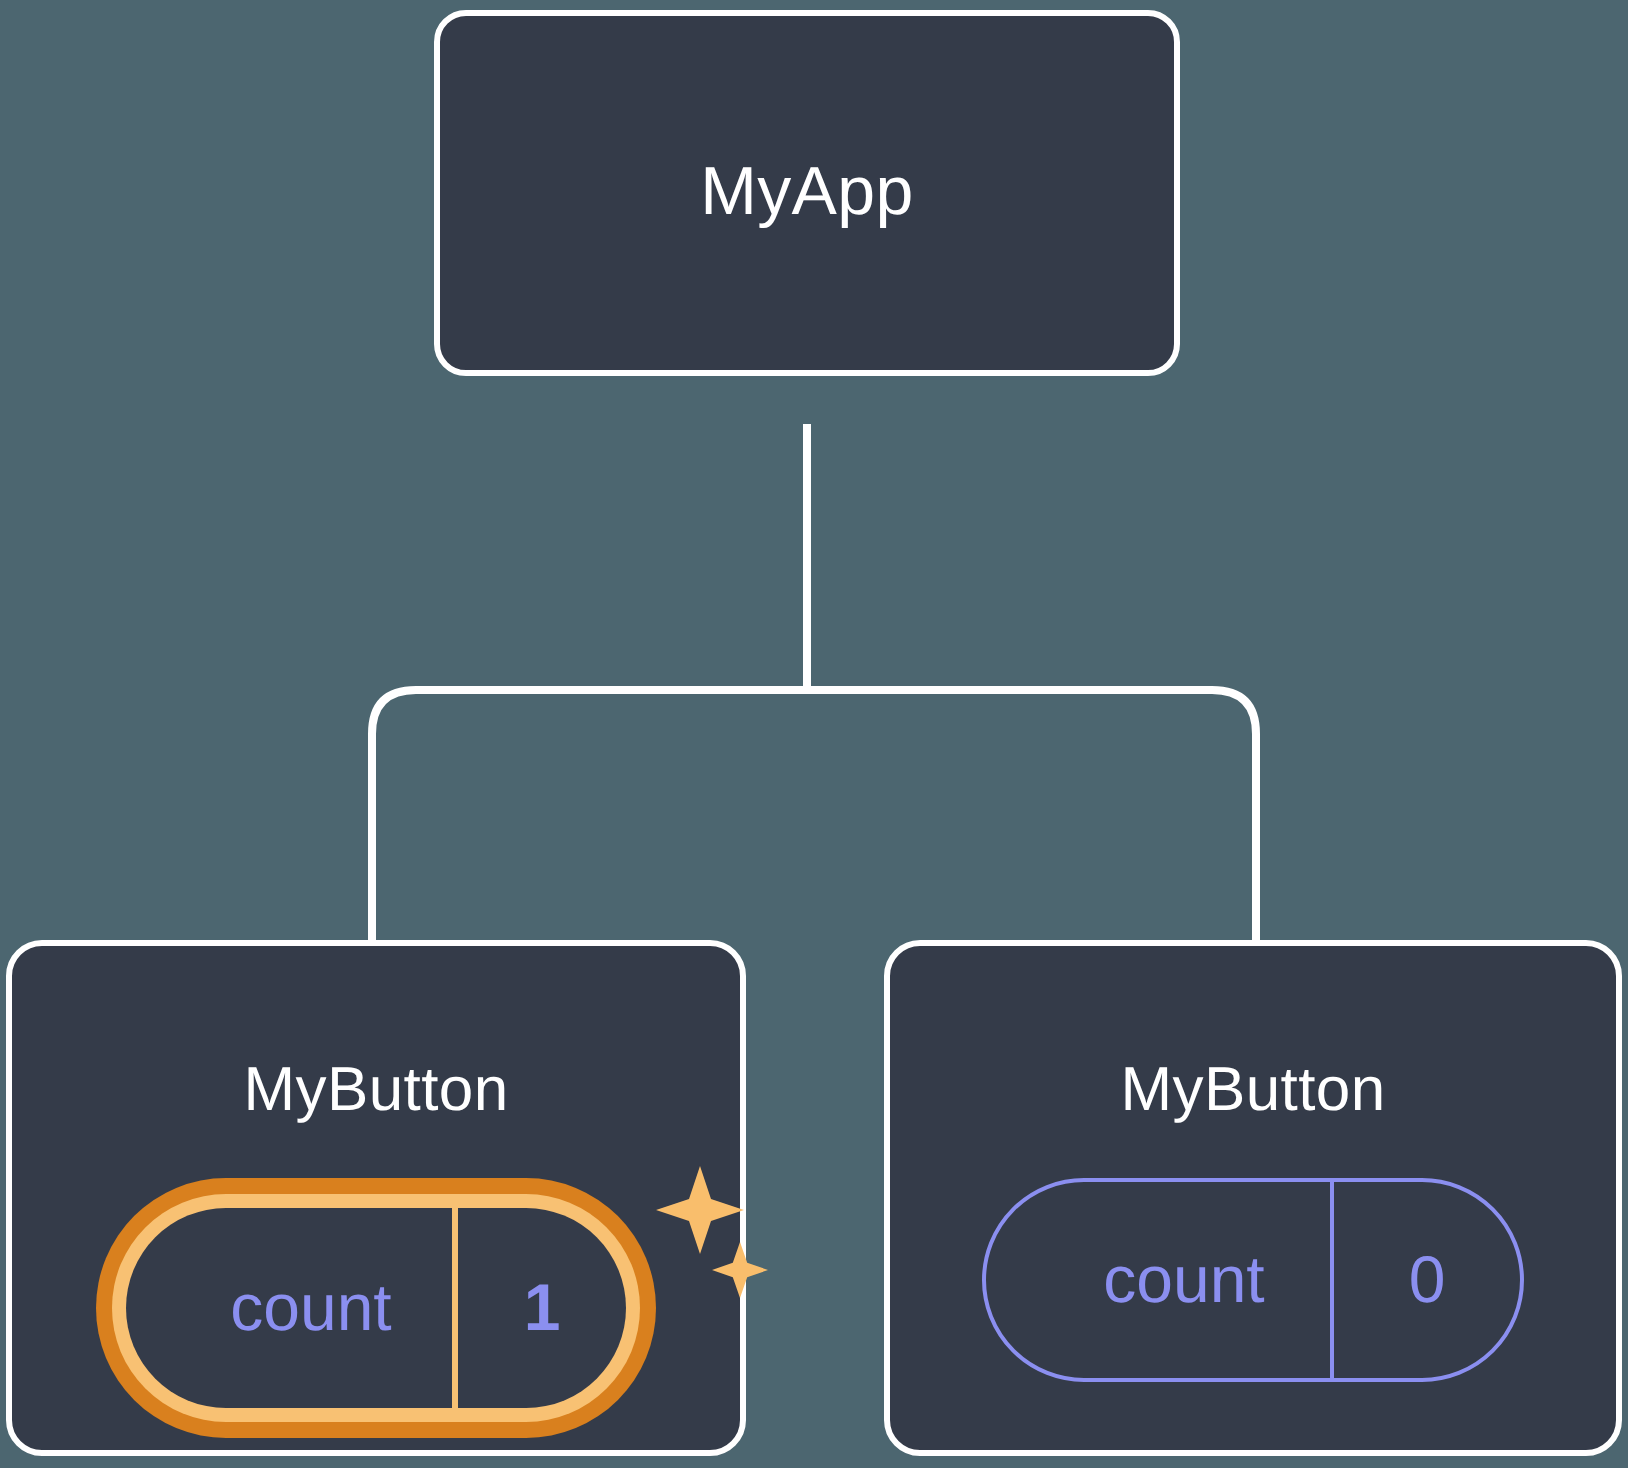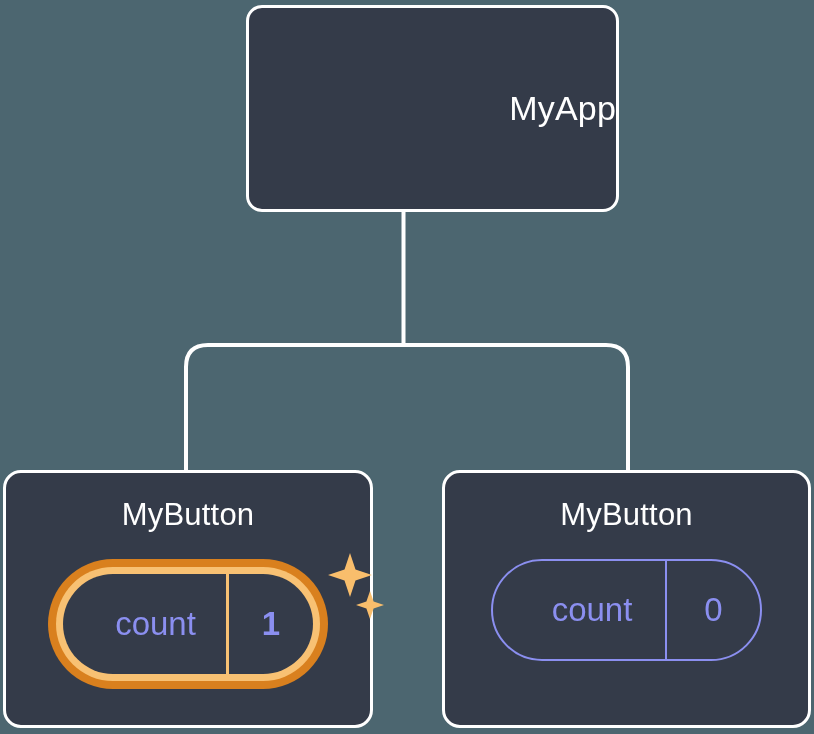--- a/index.html
+++ b/index.html
@@ -37,26 +37,25 @@
     border: 3px solid #ffffff;
     box-sizing: border-box;
     border-radius: 18px;
   }
 
   
   #node-root {
     left: 217px;
     top: 5px;
     width: 373px;
-    height: 207px;
+    height: 183px;
     border-radius: 16px;
     display: flex;
     align-items: center;
-    justify-content: flex-end;
-    margin-left: 29px;
+    justify-content: center;
   }
   .root-title {
     color: #ffffff;
     font-size: 34px;
     font-weight: 400;
     letter-spacing: 0.2px;
   }
 
   
   .child-node {
@@ -72,21 +71,21 @@
     width: 370px;
   }
   #node-child-1 {
     left: 442px;
     width: 369px;
   }
   .child-title {
     color: #ffffff;
     font-size: 31px;
     font-weight: 400;
-    margin-top: 24px;
+    margin-top: 54px;
     letter-spacing: 0.2px;
   }
 
   
   .pill-wrap {
     position: relative;
     margin-top: 26px;
     display: flex;
     align-items: center;
     justify-content: flex-start;

